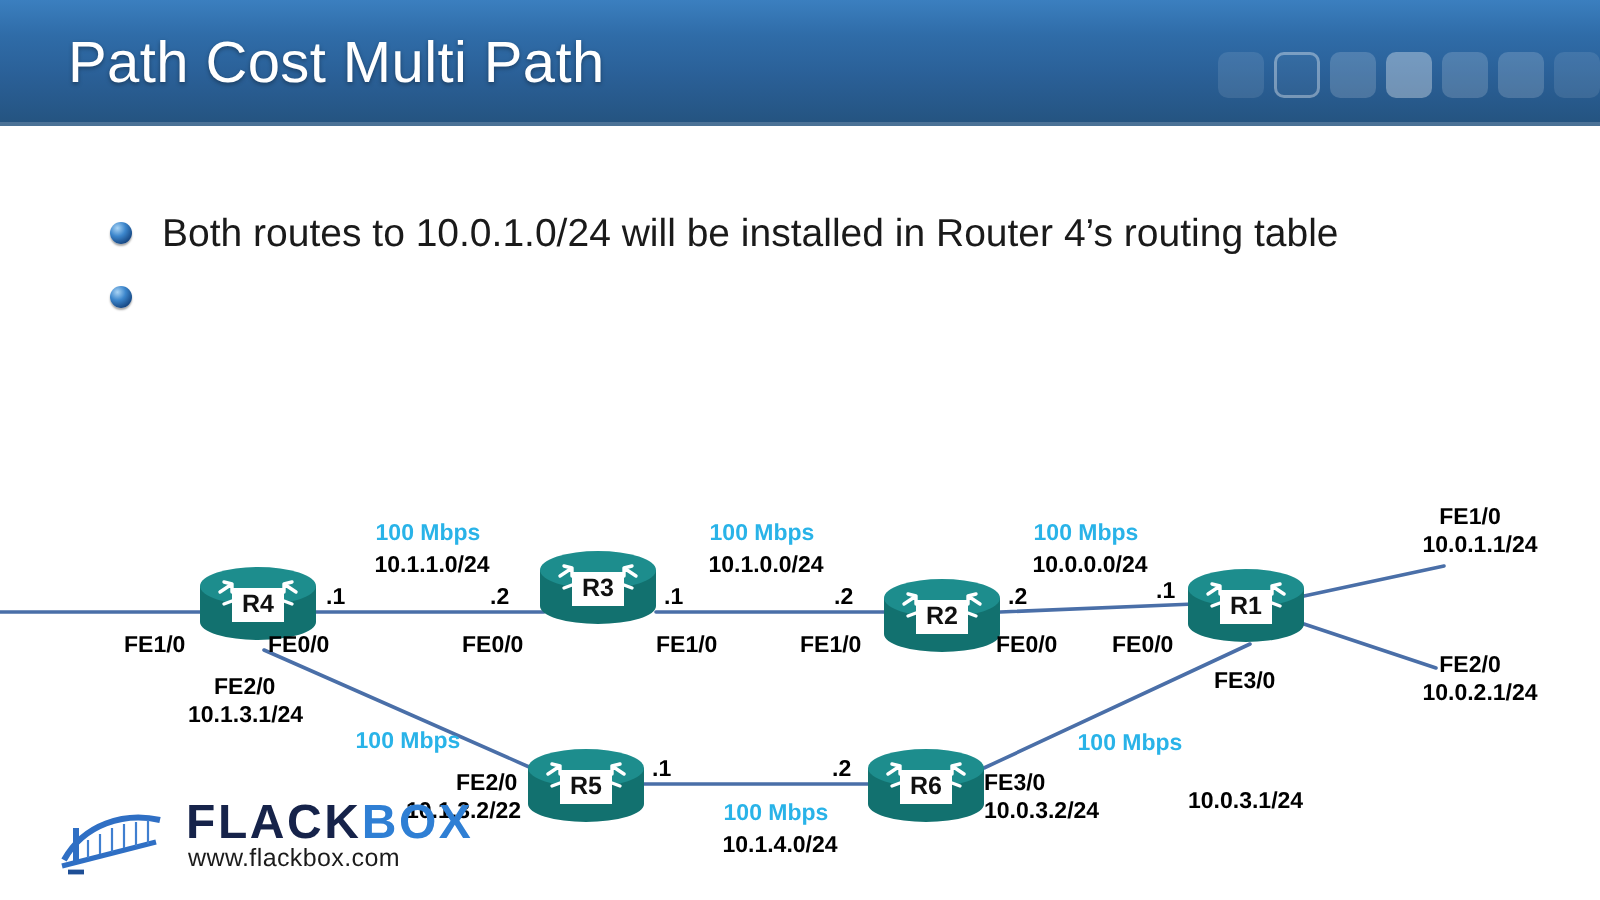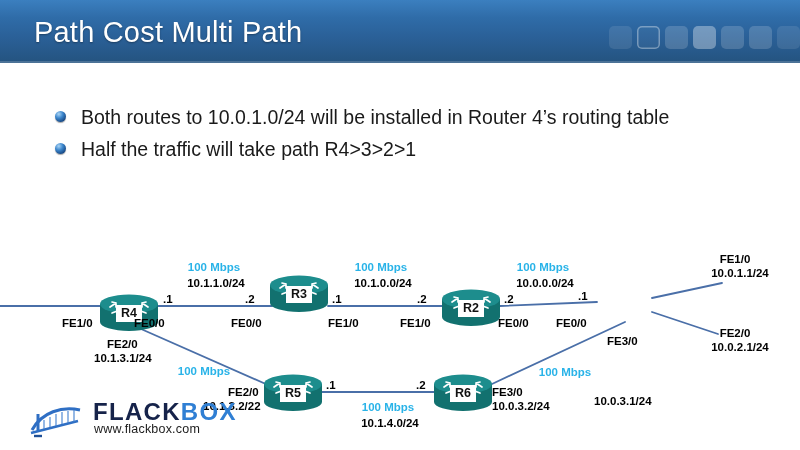--- a/index.html
+++ b/index.html
@@ -178,21 +178,20 @@
   </div>
 </div>
 
 <div id="bullets">
   <div class="bullet-row">
     <span class="bullet-dot"></span>
     <span class="bullet-text">Both routes to 10.0.1.0/24 will be installed in Router 4’s routing table</span>
   </div>
   <div class="bullet-row">
     <span class="bullet-dot"></span>
-    <span class="bullet-text">Half the traffic will take path R4&gt;3&gt;2&gt;1</span>
   </div>
 </div>
 
 <div id="diagram">
 
   <svg id="diagram-layer" viewBox="0 0 800 450" xmlns="http://www.w3.org/2000/svg">
     <g stroke="#4a6fa8" stroke-width="1.8" fill="none" stroke-linecap="round">
 
       <line x1="0" y1="306" x2="101" y2="306"></line>
 
@@ -207,21 +206,21 @@
       <line x1="322" y1="392" x2="436" y2="392"></line>
 
       <line x1="492" y1="384" x2="625" y2="322"></line>
 
       <line x1="652" y1="298" x2="722" y2="283"></line>
 
       <line x1="652" y1="312" x2="718" y2="334"></line>
     </g>
   </svg>
 
-  <div class="router" style="left:98px; top:292px;">
+  <div class="router" style="left:98px; top:281px;">
     <svg viewBox="0 0 62 42" width="62" height="42">
       <path d="M2 12 v18 a29 9 0 0 0 58 0 v-18 z" fill="#12716f"></path>
       <ellipse cx="31" cy="12" rx="29" ry="9.5" fill="#1d8d8d"></ellipse>
       <g stroke="#ffffff" stroke-width="1.7" fill="none" stroke-linecap="round">
         <path d="M12 15 l6 -4 M18 11 l-4 -1 M18 11 l0 4"></path>
         <path d="M50 15 l-6 -4 M44 11 l4 -1 M44 11 l0 4"></path>
         <path d="M14 21 l8 -3 M22 18 l-3 -2 M22 18 l-1 4"></path>
         <path d="M48 21 l-8 -3 M40 18 l3 -2 M40 18 l1 4"></path>
       </g>
       <rect x="18" y="13" width="26" height="17" fill="#ffffff"></rect>
@@ -252,20 +251,34 @@
         <path d="M12 15 l6 -4 M18 11 l-4 -1 M18 11 l0 4"></path>
         <path d="M50 15 l-6 -4 M44 11 l4 -1 M44 11 l0 4"></path>
         <path d="M14 21 l8 -3 M22 18 l-3 -2 M22 18 l-1 4"></path>
         <path d="M48 21 l-8 -3 M40 18 l3 -2 M40 18 l1 4"></path>
       </g>
       <rect x="18" y="13" width="26" height="17" fill="#ffffff"></rect>
     </svg>
     <span class="router-name">R2</span>
   </div>
 
+  <div class="router" style="left:592px; top:282px;">
+    <svg viewBox="0 0 62 42" width="62" height="42">
+      <path d="M2 12 v18 a29 9 0 0 0 58 0 v-18 z" fill="#12716f"></path>
+      <ellipse cx="31" cy="12" rx="29" ry="9.5" fill="#1d8d8d"></ellipse>
+      <g stroke="#ffffff" stroke-width="1.7" fill="none" stroke-linecap="round">
+        <path d="M12 15 l6 -4 M18 11 l-4 -1 M18 11 l0 4"></path>
+        <path d="M50 15 l-6 -4 M44 11 l4 -1 M44 11 l0 4"></path>
+        <path d="M14 21 l8 -3 M22 18 l-3 -2 M22 18 l-1 4"></path>
+        <path d="M48 21 l-8 -3 M40 18 l3 -2 M40 18 l1 4"></path>
+      </g>
+      <rect x="18" y="13" width="26" height="17" fill="#ffffff"></rect>
+    </svg>
+    <span class="router-name">R1</span>
+  </div>
 
   <div class="router" style="left:262px; top:372px;">
     <svg viewBox="0 0 62 42" width="62" height="42">
       <path d="M2 12 v18 a29 9 0 0 0 58 0 v-18 z" fill="#12716f"></path>
       <ellipse cx="31" cy="12" rx="29" ry="9.5" fill="#1d8d8d"></ellipse>
       <g stroke="#ffffff" stroke-width="1.7" fill="none" stroke-linecap="round">
         <path d="M12 15 l6 -4 M18 11 l-4 -1 M18 11 l0 4"></path>
         <path d="M50 15 l-6 -4 M44 11 l4 -1 M44 11 l0 4"></path>
         <path d="M14 21 l8 -3 M22 18 l-3 -2 M22 18 l-1 4"></path>
         <path d="M48 21 l-8 -3 M40 18 l3 -2 M40 18 l1 4"></path>

